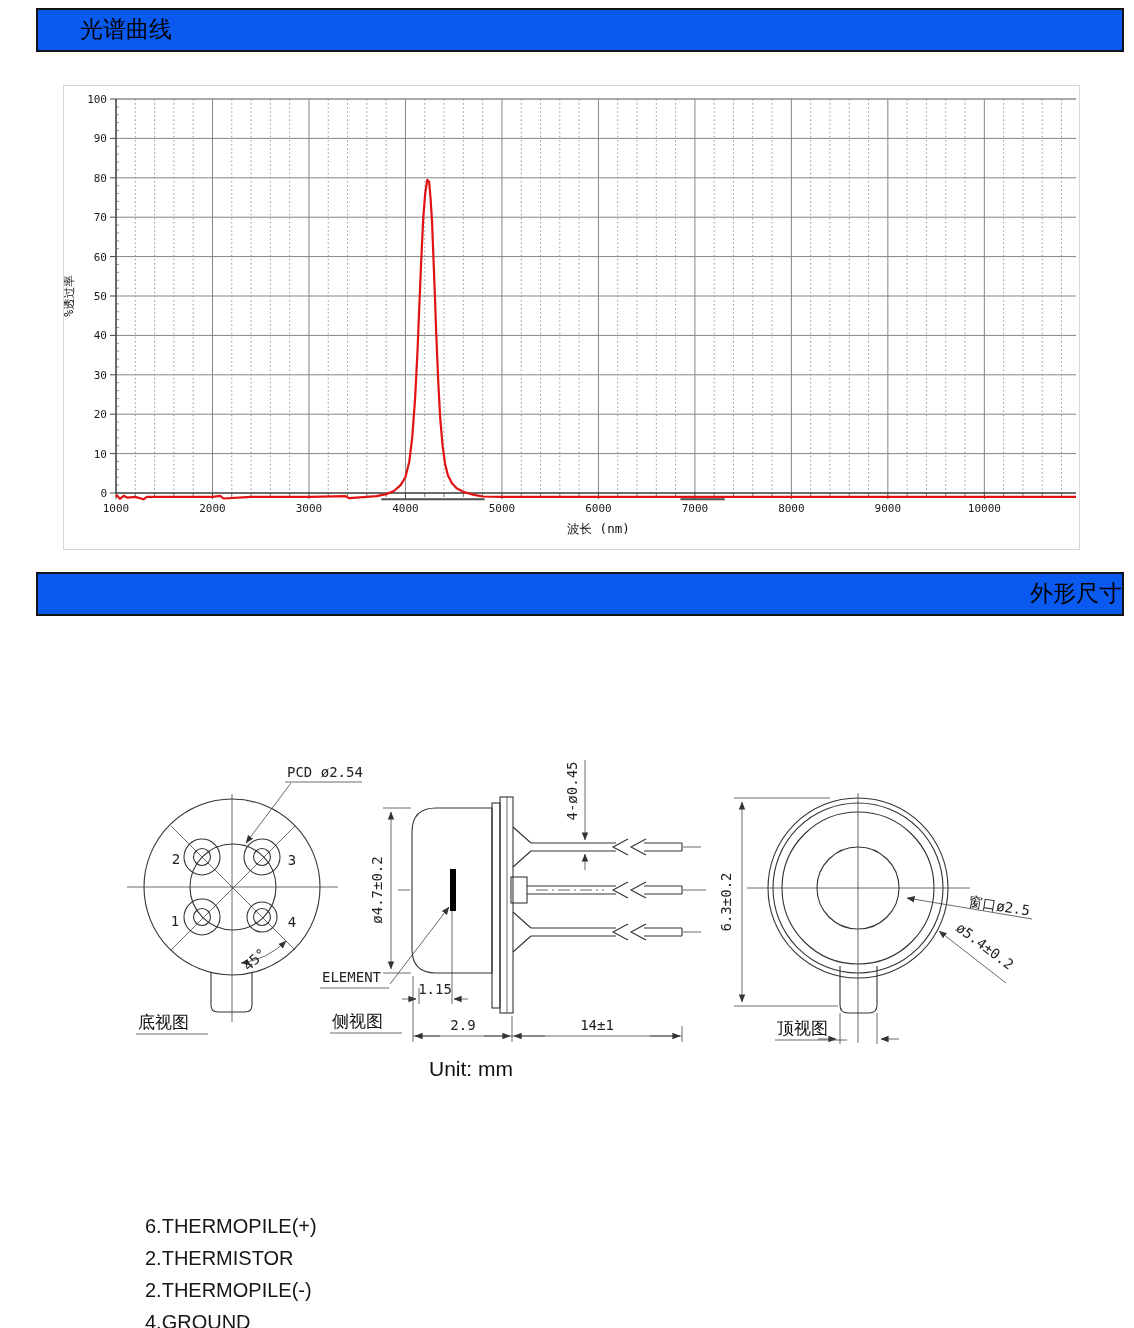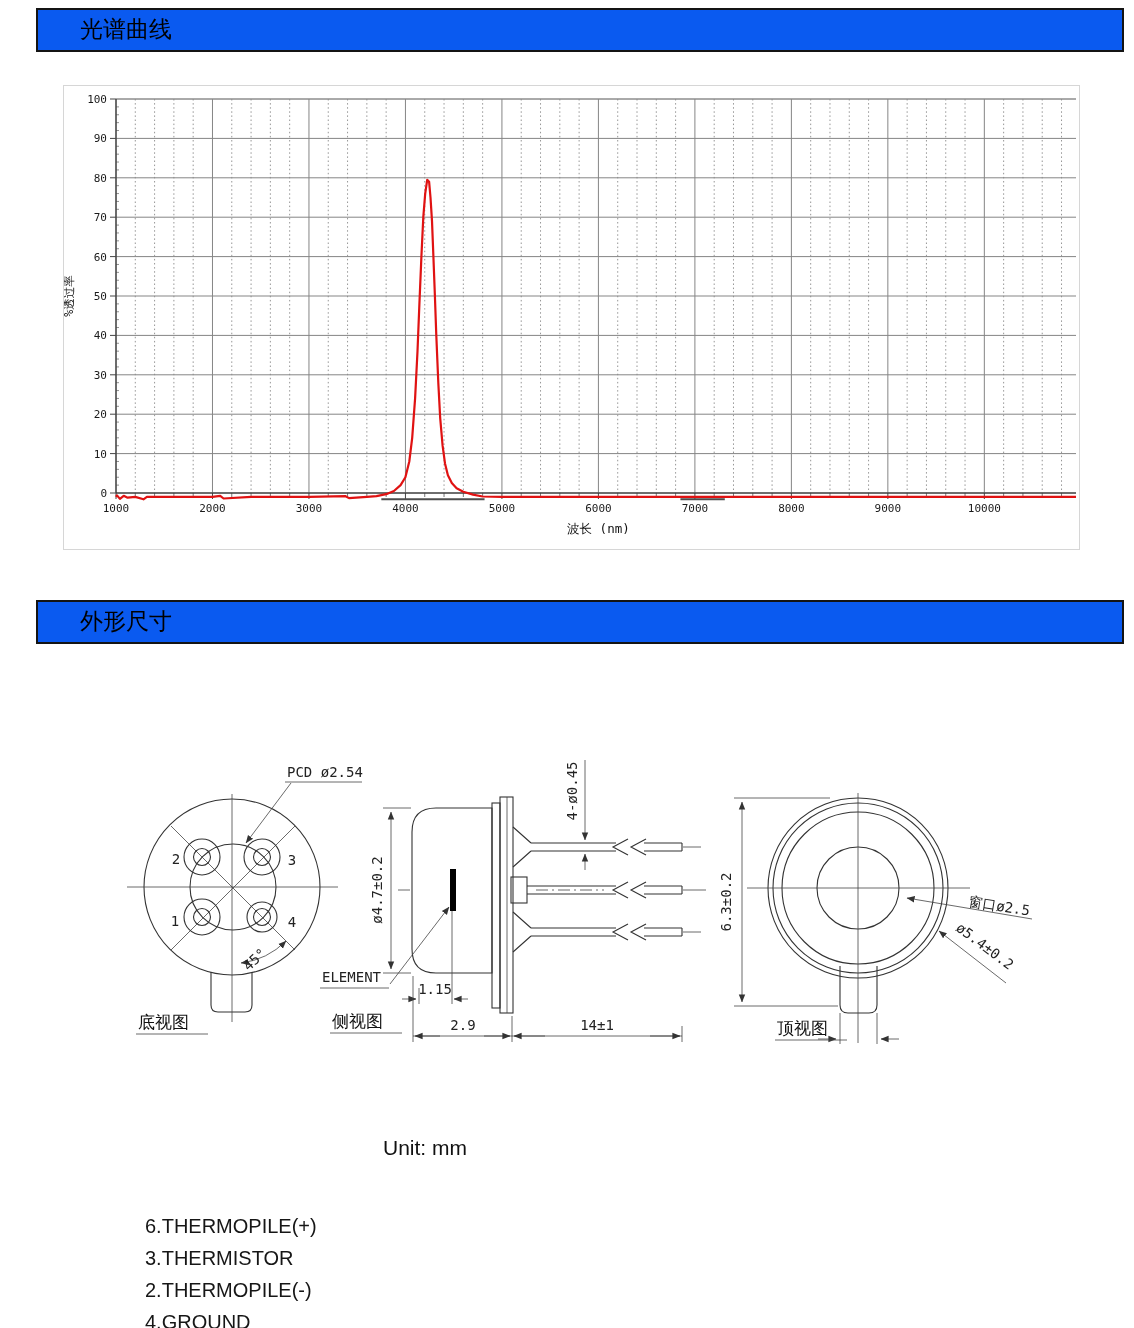--- a/index.html
+++ b/index.html
@@ -3,25 +3,25 @@
 <meta charset="utf-8">
 <style>
   html,body{margin:0;padding:0;background:#ffffff;}
   body{position:relative;width:1134px;height:1328px;font-family:"Liberation Sans",sans-serif;overflow:hidden;}
   .section-header{
     position:absolute;left:36px;width:1088px;height:44px;box-sizing:border-box;
     border:2px solid #141414;background:#0a5af0;color:#000000;
     font-family:"Liberation Serif",serif;font-size:23px;line-height:40px;padding-left:42px;
   }
   #section1-bar{top:8px;}
-  #section2-bar{top:600px;}
+  #section2-bar{top:572px;text-align:right;}
   #chart-wrap{position:absolute;left:63px;top:85px;width:1015px;height:463px;border:1px solid #d6d6d6;box-sizing:content-box;background:#ffffff;}
   #chart-svg{display:block;}
   #drawing-wrap{position:absolute;left:100px;top:745px;width:980px;height:312px;}
-  #unit-label{position:absolute;left:383px;top:1136px;width:130px;text-align:left;font-size:21px;color:#111;}
+  #unit-label{position:absolute;left:383px;top:1057px;width:130px;text-align:right;font-size:21px;color:#111;}
   #pin-list{position:absolute;left:145px;top:1210px;font-size:20px;line-height:32px;color:#161616;}
   svg text{font-family:"DejaVu Sans Mono",monospace;}
   .cad{stroke:#333;fill:none;stroke-width:1.1;}
   .thin{stroke:#444;fill:none;stroke-width:0.8;}
   .dimtxt{font-size:14px;fill:#222;}
   .viewlbl{font-size:17px;fill:#111;font-family:"Liberation Serif",serif;}
 </style>
 </head>
 <body>
 
@@ -374,16 +374,16 @@
     <text class="viewlbl" x="777" y="1034">顶视图</text>
     <line class="thin" x1="775" y1="1040" x2="847" y2="1040" stroke-width="1.1"></line>
   </g>
 </svg>
 </div>
 
 <div id="unit-label">Unit: mm</div>
 
 <div id="pin-list">
   <div>6.THERMOPILE(+)</div>
-  <div>3.THERMISTOR</div>
+  <div>2.THERMISTOR</div>
   <div>2.THERMOPILE(-)</div>
   <div>4.GROUND</div>
 </div>
 
 </body></html>

